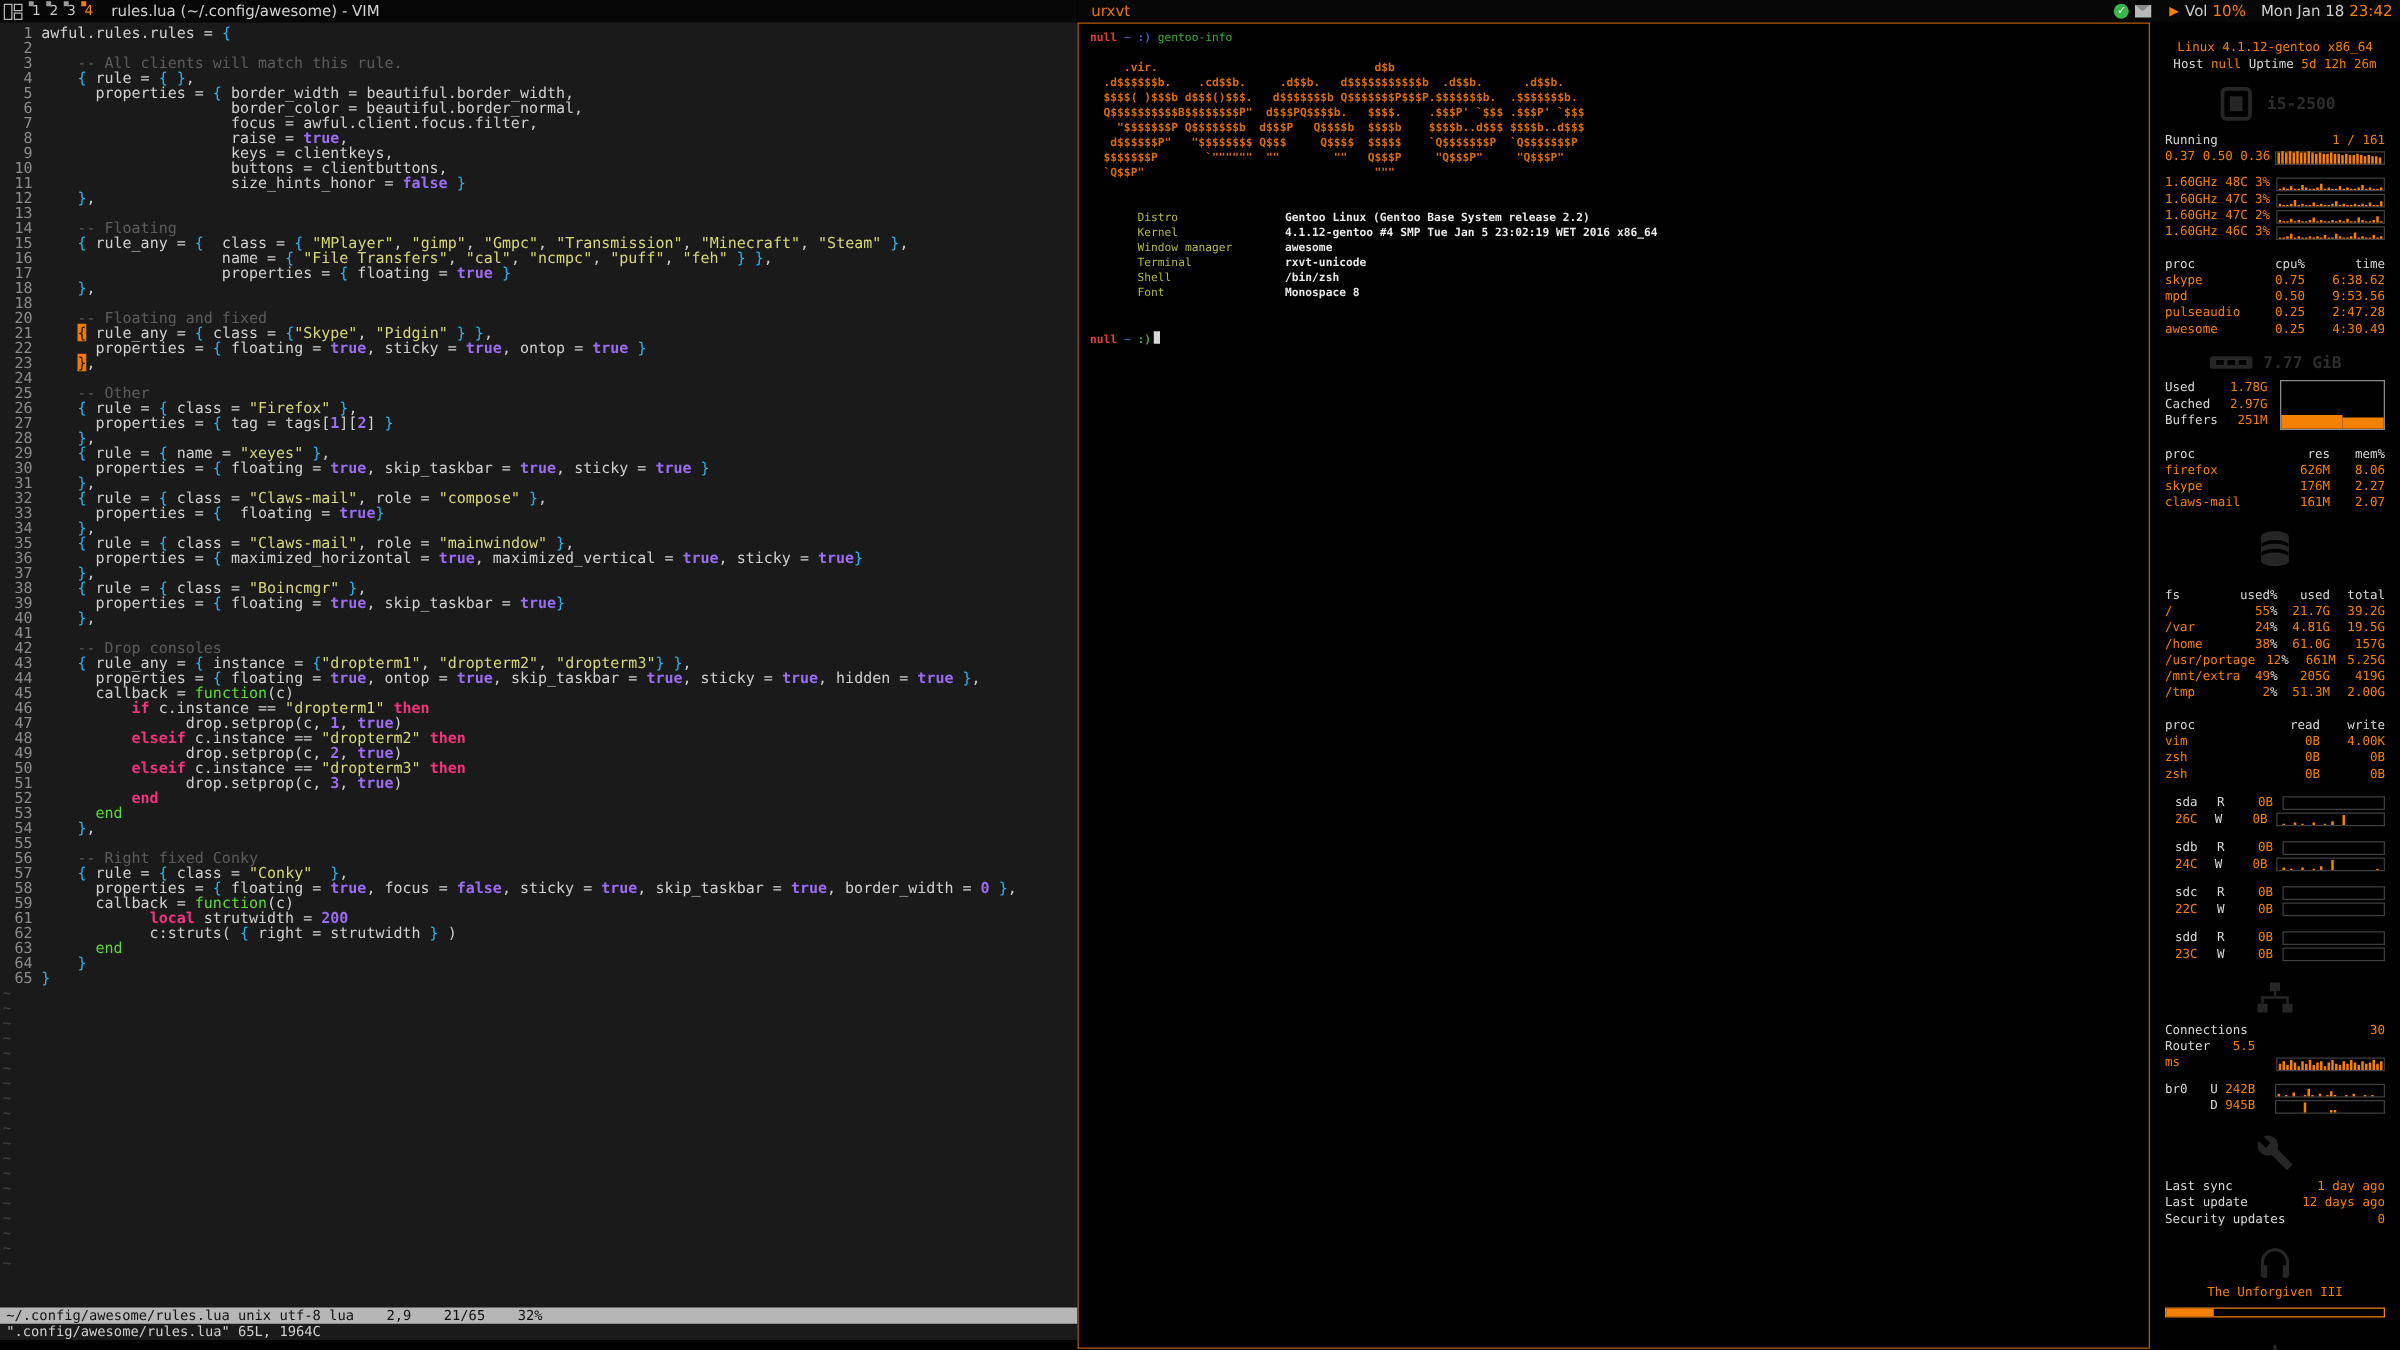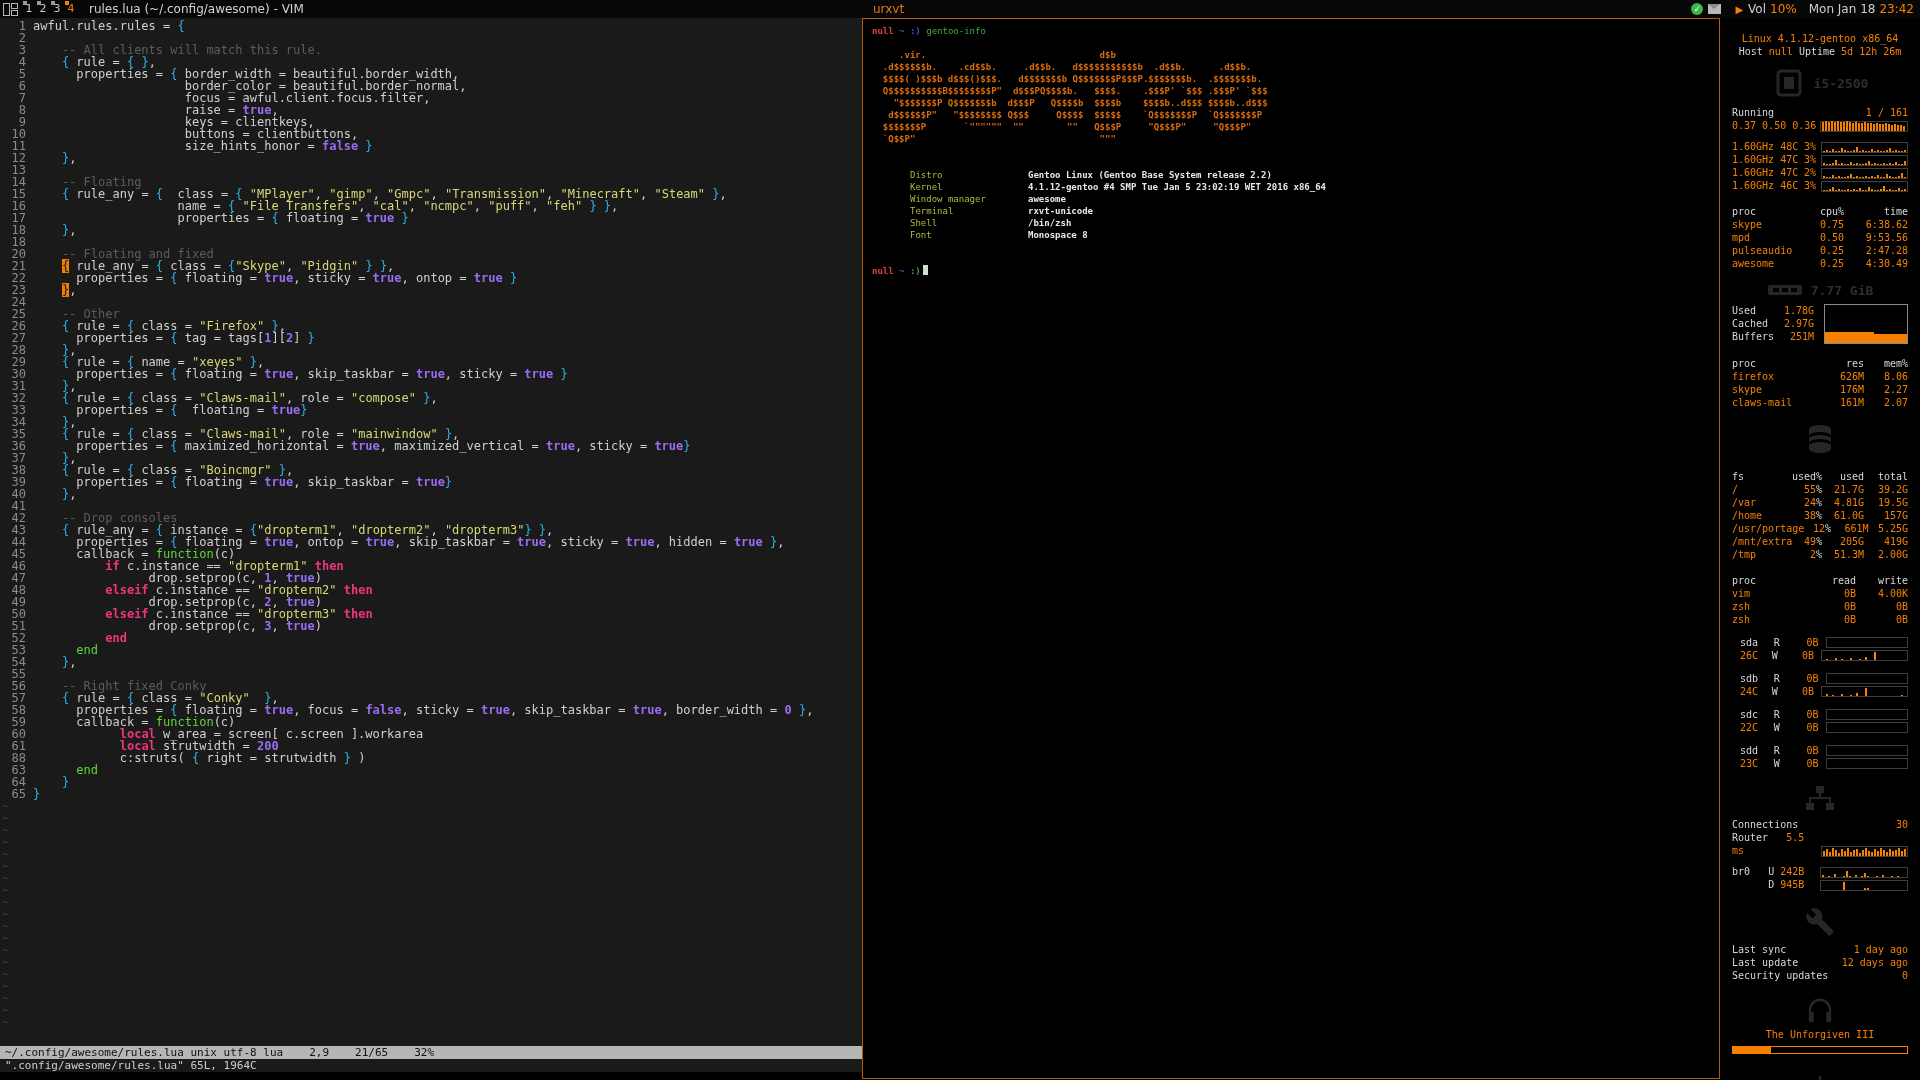--- a/index.html
+++ b/index.html
@@ -191,23 +191,22 @@
       <div class="vline"><span class="lnum">50</span><span class="lcode"><span class="tk-p">          </span><span class="tk-kw">elseif</span><span class="tk-p"> c.instance == </span><span class="tk-s">"dropterm3"</span><span class="tk-p"> </span><span class="tk-kw">then</span></span></div>
       <div class="vline"><span class="lnum">51</span><span class="lcode"><span class="tk-p">                drop.setprop(c, </span><span class="tk-k">3</span><span class="tk-p">, </span><span class="tk-k">true</span><span class="tk-p">)</span></span></div>
       <div class="vline"><span class="lnum">52</span><span class="lcode"><span class="tk-p">          </span><span class="tk-kw">end</span></span></div>
       <div class="vline"><span class="lnum">53</span><span class="lcode"><span class="tk-p">      </span><span class="tk-fn">end</span></span></div>
       <div class="vline"><span class="lnum">54</span><span class="lcode"><span class="tk-p">    </span><span class="tk-br">}</span><span class="tk-p">,</span></span></div>
       <div class="vline"><span class="lnum">55</span><span class="lcode"></span></div>
       <div class="vline"><span class="lnum">56</span><span class="lcode"><span class="tk-c">    -- Right fixed Conky</span></span></div>
       <div class="vline"><span class="lnum">57</span><span class="lcode"><span class="tk-p">    </span><span class="tk-br">{</span><span class="tk-p"> rule = </span><span class="tk-br">{</span><span class="tk-p"> class = </span><span class="tk-s">"Conky"</span><span class="tk-p">  </span><span class="tk-br">}</span><span class="tk-p">,</span></span></div>
       <div class="vline"><span class="lnum">58</span><span class="lcode"><span class="tk-p">      properties = </span><span class="tk-br">{</span><span class="tk-p"> floating = </span><span class="tk-k">true</span><span class="tk-p">, focus = </span><span class="tk-k">false</span><span class="tk-p">, sticky = </span><span class="tk-k">true</span><span class="tk-p">, skip_taskbar = </span><span class="tk-k">true</span><span class="tk-p">, border_width = </span><span class="tk-k">0</span><span class="tk-p"> </span><span class="tk-br">}</span><span class="tk-p">,</span></span></div>
       <div class="vline"><span class="lnum">59</span><span class="lcode"><span class="tk-p">      callback = </span><span class="tk-fn">function</span><span class="tk-p">(c)</span></span></div>
-      <div class="vline"><span class="lnum">60</span><span class="lcode"><span class="tk-p">            </span><span class="tk-kw">local</span><span class="tk-p"> w_area = screen[ c.screen ].workarea</span></span></div>
       <div class="vline"><span class="lnum">61</span><span class="lcode"><span class="tk-p">            </span><span class="tk-kw">local</span><span class="tk-p"> strutwidth = </span><span class="tk-k">200</span></span></div>
-      <div class="vline"><span class="lnum">88</span><span class="lcode"><span class="tk-p">            c:struts( </span><span class="tk-br">{</span><span class="tk-p"> right = strutwidth </span><span class="tk-br">}</span><span class="tk-p"> )</span></span></div>
+      <div class="vline"><span class="lnum">62</span><span class="lcode"><span class="tk-p">            c:struts( </span><span class="tk-br">{</span><span class="tk-p"> right = strutwidth </span><span class="tk-br">}</span><span class="tk-p"> )</span></span></div>
       <div class="vline"><span class="lnum">63</span><span class="lcode"><span class="tk-p">      </span><span class="tk-fn">end</span></span></div>
       <div class="vline"><span class="lnum">64</span><span class="lcode"><span class="tk-p">    </span><span class="tk-br">}</span></span></div>
       <div class="vline"><span class="lnum">65</span><span class="lcode"><span class="tk-br">}</span></span></div>
       <div class="tilde">~</div>
       <div class="tilde">~</div>
       <div class="tilde">~</div>
       <div class="tilde">~</div>
       <div class="tilde">~</div>
       <div class="tilde">~</div>
       <div class="tilde">~</div>

